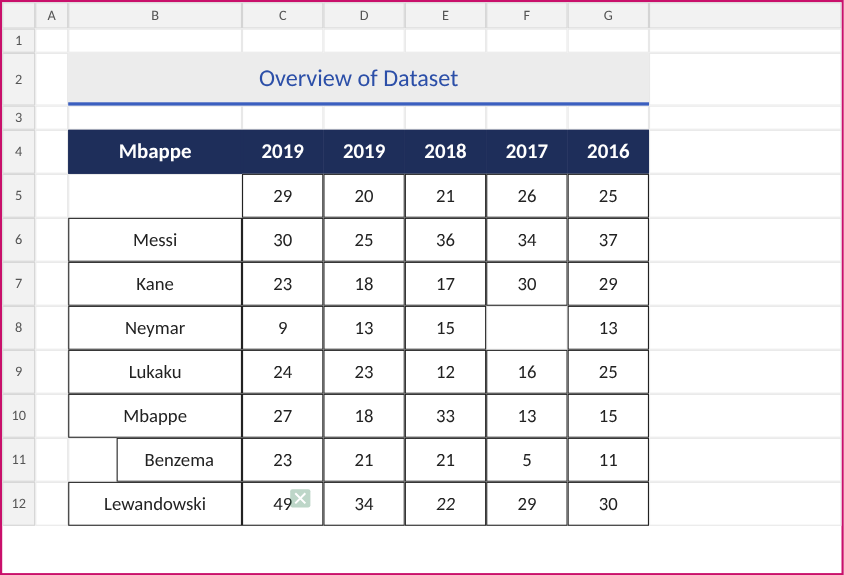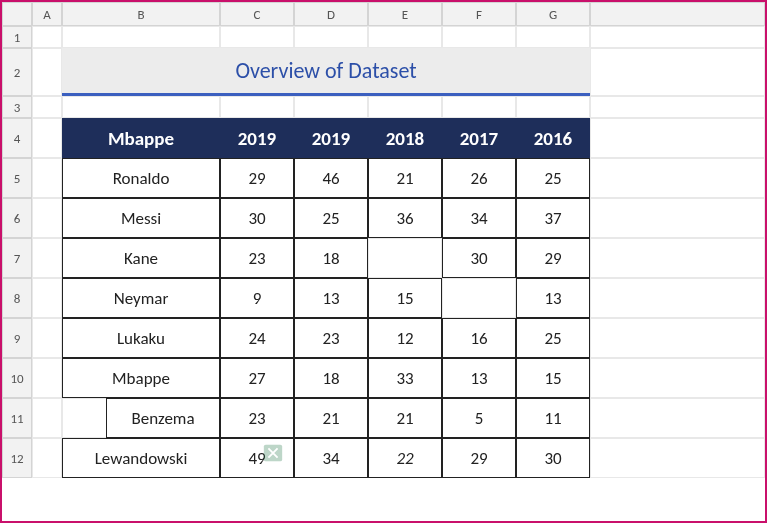--- a/index.html
+++ b/index.html
@@ -203,35 +203,35 @@
     <div class="cell" style="grid-column:7;grid-row:13;"></div>
     <div class="cell" style="grid-column:8;grid-row:13;"></div>
     <div class="cell" style="grid-column:9;grid-row:13;"></div>
     <div class="title-cell">Overview of Dataset</div>
     <div class="header-cell" style="grid-column:3;grid-row:5;">Mbappe</div>
     <div class="header-cell" style="grid-column:4;grid-row:5;">2019</div>
     <div class="header-cell" style="grid-column:5;grid-row:5;">2019</div>
     <div class="header-cell" style="grid-column:6;grid-row:5;">2018</div>
     <div class="header-cell" style="grid-column:7;grid-row:5;">2017</div>
     <div class="header-cell" style="grid-column:8;grid-row:5;">2016</div>
-    <div class="data-cell" style="grid-column:3;grid-row:6;">Ronaldo</div>
     <div class="data-cell" style="grid-column:4;grid-row:6;">29</div>
-    <div class="data-cell" style="grid-column:5;grid-row:6;">46</div>
+    <div class="data-cell" style="grid-column:5;grid-row:6;">20</div>
     <div class="data-cell" style="grid-column:6;grid-row:6;">21</div>
     <div class="data-cell" style="grid-column:7;grid-row:6;">26</div>
     <div class="data-cell" style="grid-column:8;grid-row:6;">25</div>
     <div class="data-cell" style="grid-column:3;grid-row:7;">Messi</div>
     <div class="data-cell" style="grid-column:4;grid-row:7;">30</div>
     <div class="data-cell" style="grid-column:5;grid-row:7;">25</div>
     <div class="data-cell" style="grid-column:6;grid-row:7;">36</div>
     <div class="data-cell" style="grid-column:7;grid-row:7;">34</div>
     <div class="data-cell" style="grid-column:8;grid-row:7;">37</div>
     <div class="data-cell" style="grid-column:3;grid-row:8;">Kane</div>
     <div class="data-cell" style="grid-column:4;grid-row:8;">23</div>
     <div class="data-cell" style="grid-column:5;grid-row:8;">18</div>
+    <div class="data-cell" style="grid-column:6;grid-row:8;">17</div>
     <div class="data-cell" style="grid-column:7;grid-row:8;">30</div>
     <div class="data-cell" style="grid-column:8;grid-row:8;">29</div>
     <div class="data-cell" style="grid-column:3;grid-row:9;">Neymar</div>
     <div class="data-cell" style="grid-column:4;grid-row:9;">9</div>
     <div class="data-cell" style="grid-column:5;grid-row:9;">13</div>
     <div class="data-cell" style="grid-column:6;grid-row:9;">15</div>
     <div class="data-cell" style="grid-column:8;grid-row:9;">13</div>
     <div class="data-cell" style="grid-column:3;grid-row:10;">Lukaku</div>
     <div class="data-cell" style="grid-column:4;grid-row:10;">24</div>
     <div class="data-cell" style="grid-column:5;grid-row:10;">23</div>

